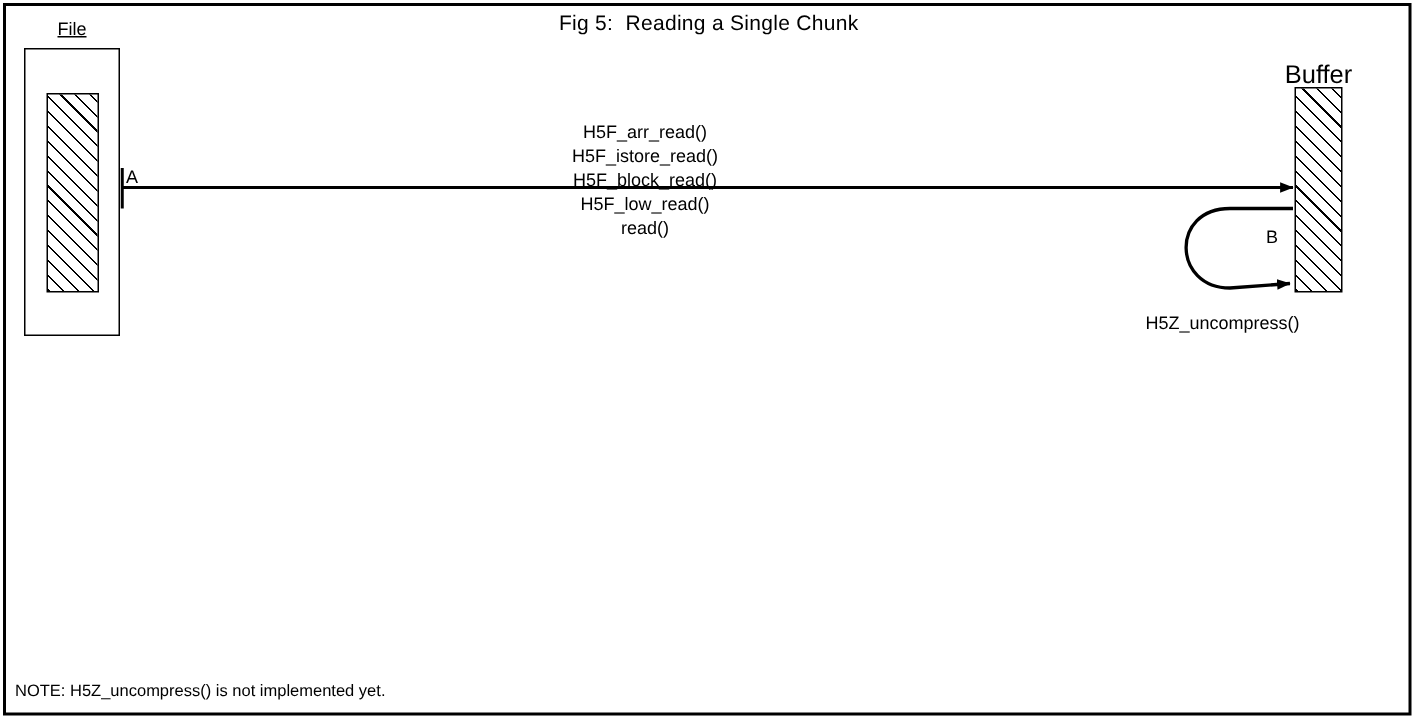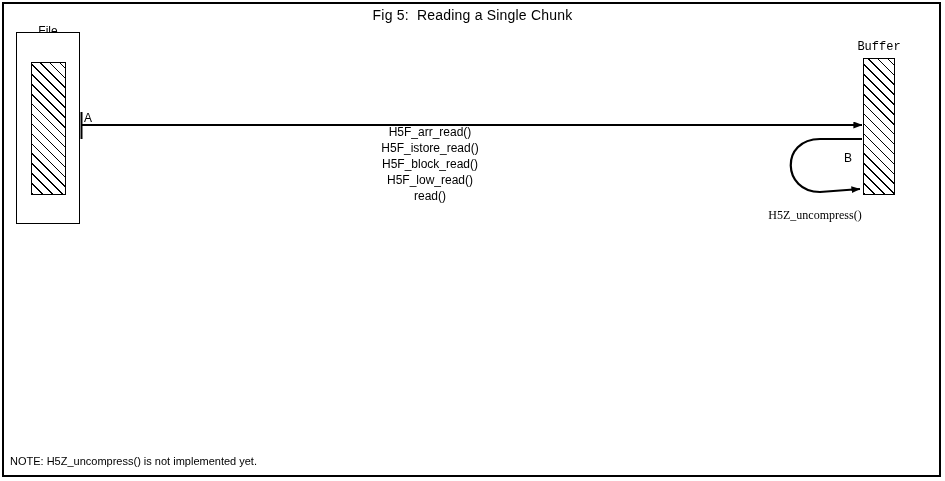--- a/index.html
+++ b/index.html
@@ -32,21 +32,21 @@
     width: 945px;
     text-align: center;
     font-size: 14px;
     letter-spacing: 0.2px;
     white-space: pre;
   }
   
   #file-label {
     position: absolute;
     left: 16px;
-    top: 24px;
+    top: 12px;
     width: 64px;
     text-align: center;
     font-size: 12px;
     text-decoration: underline;
   }
   #file-box {
     position: absolute;
     left: 16px;
     top: 32px;
     width: 64px;
@@ -70,22 +70,21 @@
       rgba(0,0,0,0) 1px, rgba(0,0,0,0) 7px
     );
   }
   
   #buffer-label {
     position: absolute;
     left: 843px;
     top: 40px;
     width: 72px;
     text-align: center;
-    font-size: 12px;
-    font-family: Liberation Mono, monospace;
+    font-size: 17px;
   }
   #buffer-box {
     position: absolute;
     left: 863px;
     top: 58px;
     width: 32px;
     height: 137px;
     border: 1.5px solid #000000;
     box-sizing: border-box;
     background-color: #ffffff;
@@ -117,31 +116,29 @@
     top: 151px;
     font-size: 12px;
   }
   #uncompress-label {
     position: absolute;
     left: 690px;
     top: 208px;
     width: 250px;
     text-align: center;
     font-size: 12px;
-    font-family: Liberation Serif, serif;
   }
   #call-stack {
     position: absolute;
     left: 330px;
     top: 80px;
     width: 200px;
     text-align: center;
     font-size: 12px;
     line-height: 16px;
-    margin-top: 44px;
   }
   #call-stack div { white-space: pre; }
   #note-text {
     position: absolute;
     left: 10px;
     top: 455px;
     font-size: 11px;
   }
 </style>
 </head>

